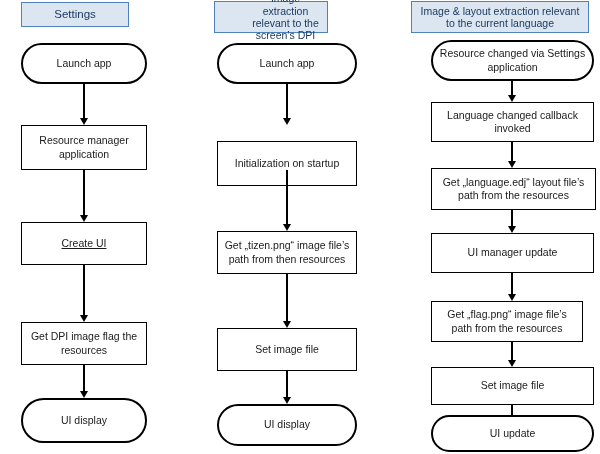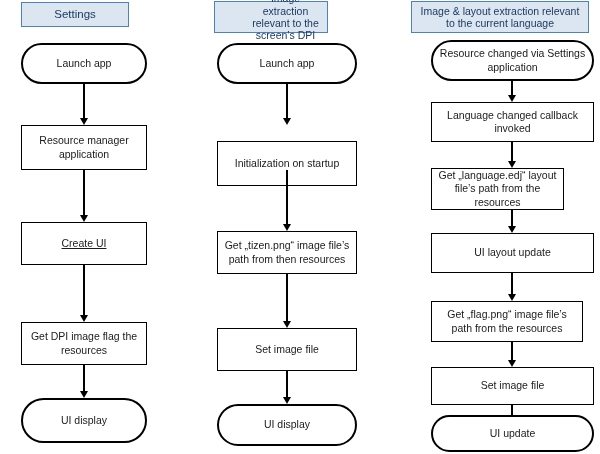--- a/index.html
+++ b/index.html
@@ -177,28 +177,28 @@
       <div class="head" style="top:14px;"></div>
     </div>
 
     <div class="node" style="left:31px; top:102px; width:163px; height:40px;">Language changed callback invoked</div>
 
     <div class="arrow" style="left:111px; top:142px; height:26px;">
       <div class="shaft" style="height:19px;"></div>
       <div class="head" style="top:19px;"></div>
     </div>
 
-    <div class="node" style="left:31px; top:168px; width:133px; height:42px;">Get „language.edj“ layout file’s path from the resources</div>
+    <div class="node" style="left:31px; top:168px; width:165px; height:42px;">Get „language.edj“ layout file’s path from the resources</div>
 
     <div class="arrow" style="left:111px; top:210px; height:23px;">
       <div class="shaft" style="height:16px;"></div>
       <div class="head" style="top:16px;"></div>
     </div>
 
-    <div class="node" style="left:31px; top:233px; width:163px; height:40px;">UI layout update</div>
+    <div class="node" style="left:31px; top:233px; width:163px; height:40px;">UI manager update</div>
 
     <div class="arrow" style="left:111px; top:273px; height:28px;">
       <div class="shaft" style="height:21px;"></div>
       <div class="head" style="top:21px;"></div>
     </div>
 
     <div class="node" style="left:31px; top:301px; width:152px; height:41px;">Get „flag.png“ image file’s path from the resources</div>
 
     <div class="arrow" style="left:111px; top:342px; height:25px;">
       <div class="shaft" style="height:18px;"></div>

